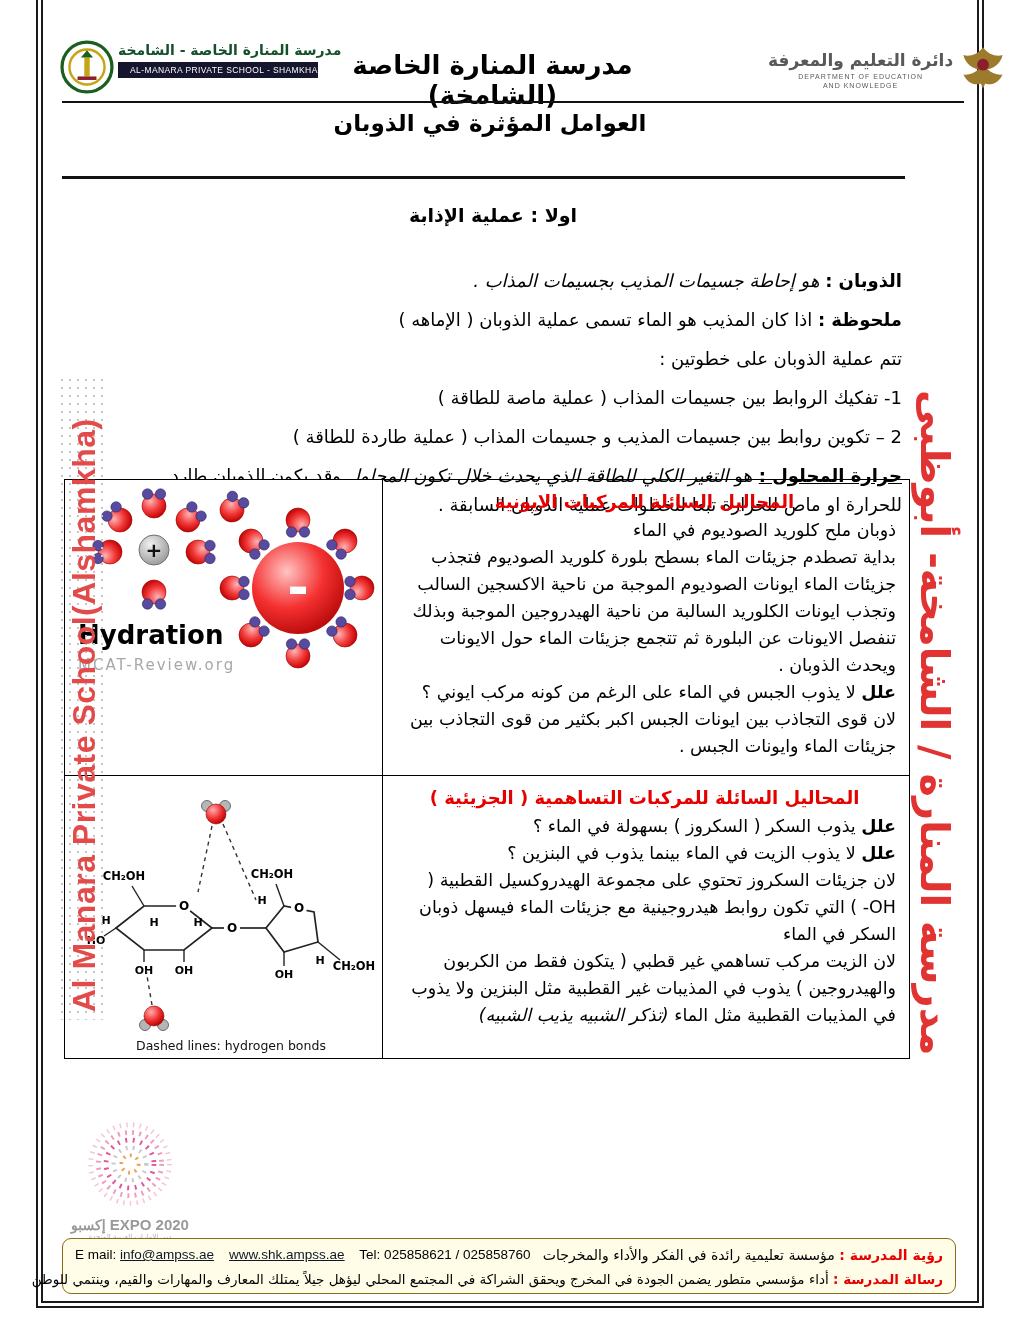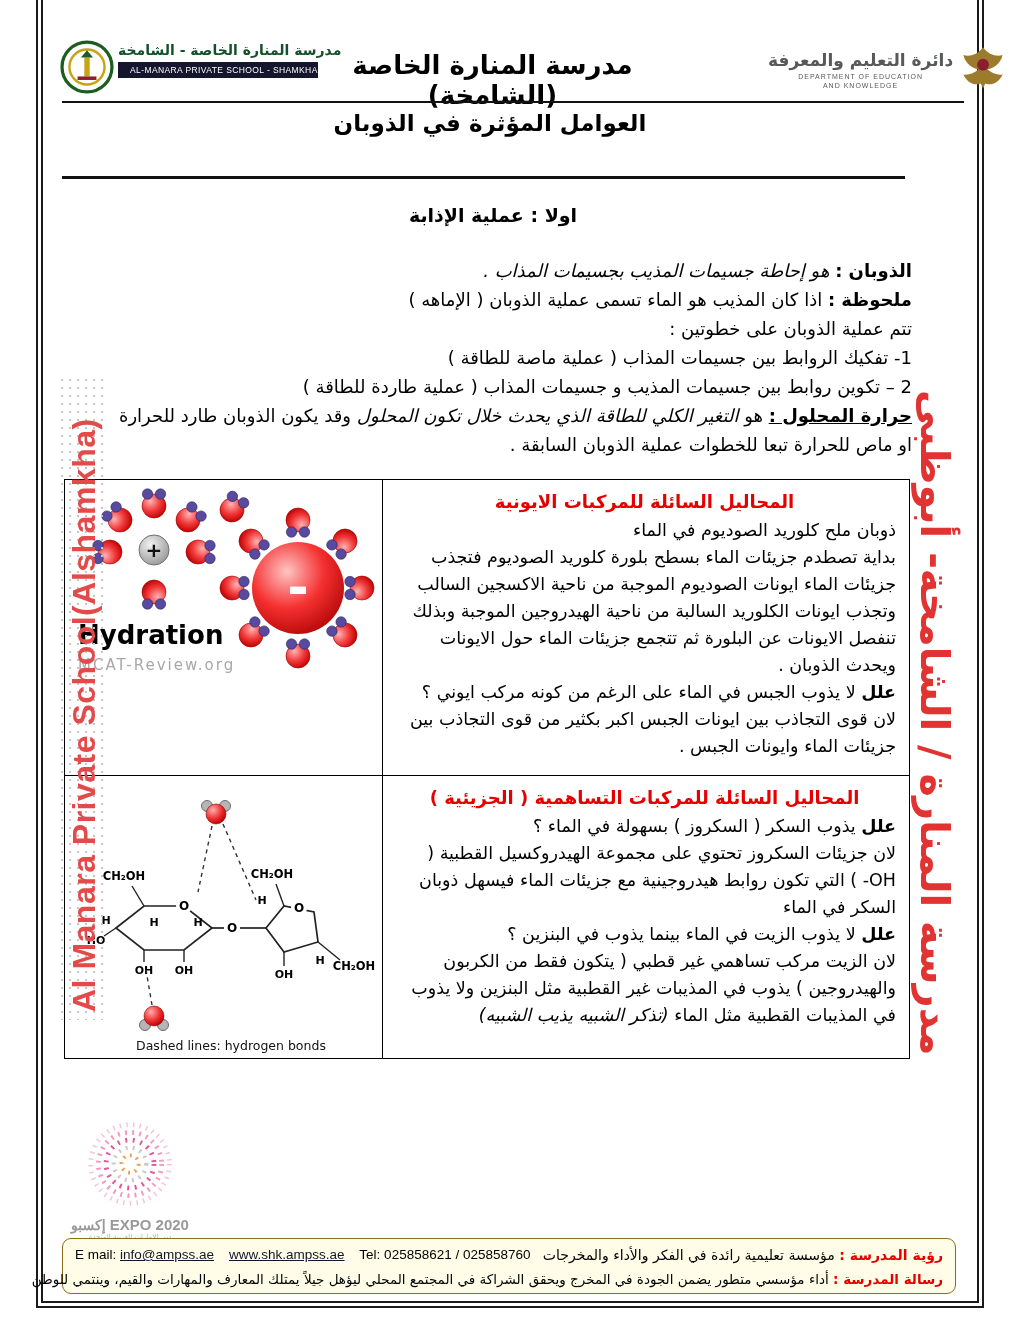--- a/index.html
+++ b/index.html
@@ -20,21 +20,21 @@
   .adek-text{flex:1;text-align:center;color:#58595b;}
   .adek-ar{font-size:17px;font-weight:bold;direction:rtl;white-space:nowrap;}
   .adek-en{font-size:7px;letter-spacing:1px;font-family:"Liberation Sans",sans-serif;line-height:9px;margin-top:2px;}
   .rule-header{position:absolute;left:62px;right:56px;top:101px;border-top:2px solid #111;}
   .doc-title{position:absolute;left:0;right:40px;top:110px;text-align:center;font-size:23px;font-weight:bold;direction:rtl;}
   .rule-thick{position:absolute;left:62px;width:843px;top:176px;border-top:3.5px solid #111;}
   .section-heading{position:absolute;left:0;right:60px;top:204px;text-align:center;font-size:19px;font-weight:bold;direction:rtl;padding-left:26px;}
   
   .body-text{position:absolute;right:108px;left:118px;top:256px;direction:rtl;text-align:right;
              font-size:18px;line-height:29px;}
-  .body-text p{margin:0;}
+  .body-text p{margin:10px;}
   .lbl{font-weight:bold;}
   .lbl-u{font-weight:bold;text-decoration:underline;}
   .it{font-style:italic;}
   
   .content-table{position:absolute;left:64px;top:479px;width:846px;border:1.6px solid #000;
                  display:grid;grid-template-columns:318px 1fr;grid-template-rows:296px 282px;box-sizing:border-box;}
   .cell{box-sizing:border-box;overflow:hidden;}
   .bR{border-right:1.6px solid #000;}
   .bB{border-bottom:1.6px solid #000;}
   .cell-diagram{display:flex;justify-content:center;background:#fff;}
@@ -256,25 +256,25 @@
         <text x="165" y="272" text-anchor="middle" font-size="12.5" fill="#111">Dashed lines: hydrogen bonds</text>
       </svg>
     </div>
 
     <div class="cell cell-text">
       <div class="cell-title">المحاليل السائلة للمركبات التساهمية ( الجزيئية )</div>
       <div>
         <span class="q-label">علل</span>
         <span>يذوب السكر ( السكروز ) بسهولة في الماء ؟</span>
       </div>
-      <div>لان جزيئات السكروز تحتوي على مجموعة الهيدروكسيل القطبية ( OH- ) التي تكون روابط هيدروجينية مع جزيئات الماء فيسهل ذوبان السكر في الماء</div>
       <div>
         <span class="q-label">علل</span>
         <span>لا يذوب الزيت في الماء بينما يذوب في البنزين ؟</span>
       </div>
+      <div>لان جزيئات السكروز تحتوي على مجموعة الهيدروكسيل القطبية ( OH- ) التي تكون روابط هيدروجينية مع جزيئات الماء فيسهل ذوبان السكر في الماء</div>
       <div>
         <span>لان الزيت مركب تساهمي غير قطبي ( يتكون فقط من الكربون والهيدروجين ) يذوب في المذيبات غير القطبية مثل البنزين ولا يذوب في المذيبات القطبية مثل الماء</span>
         <span class="it">(تذكر الشبيه يذيب الشبيه)</span>
       </div>
     </div>
   </div>
 
   <div class="dotted-band"></div>
   <div class="banner-left">Al Manara Private School(Alshamkha)</div>
   <div class="banner-right">مدرسة المنارة / الشامخة- أبوظبى</div>

